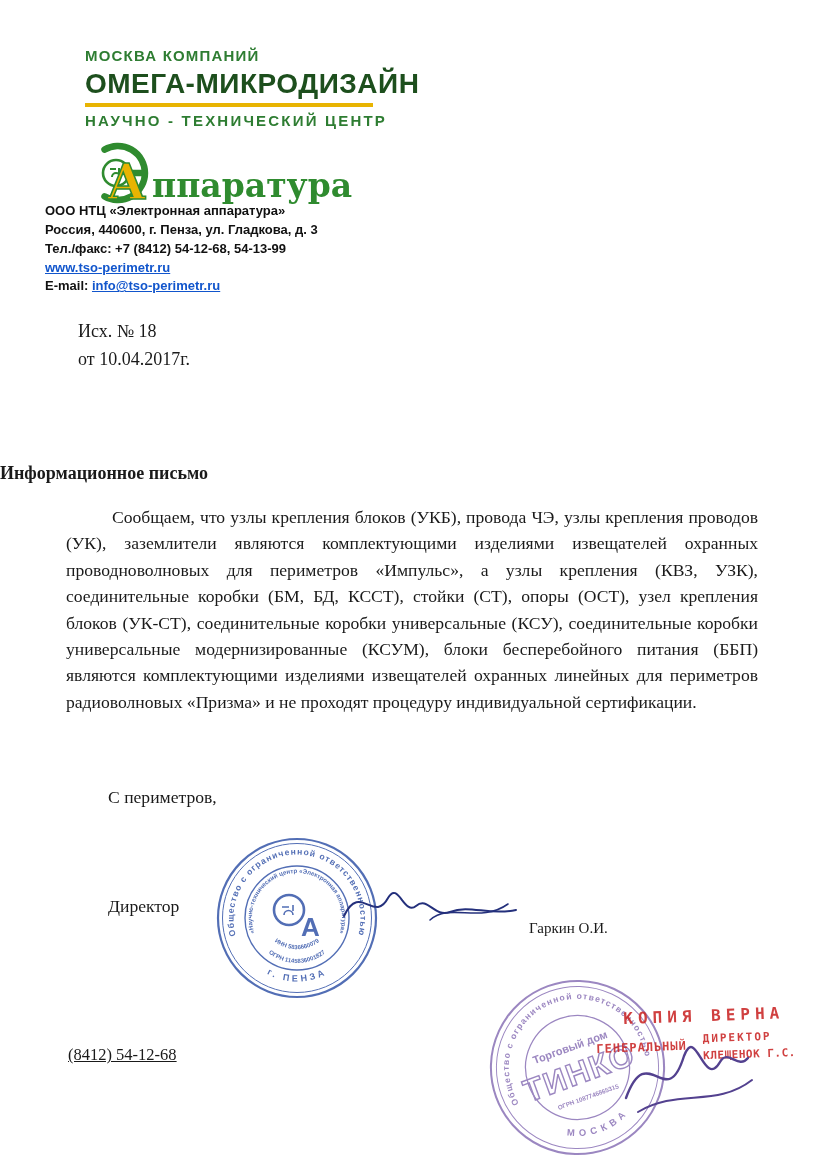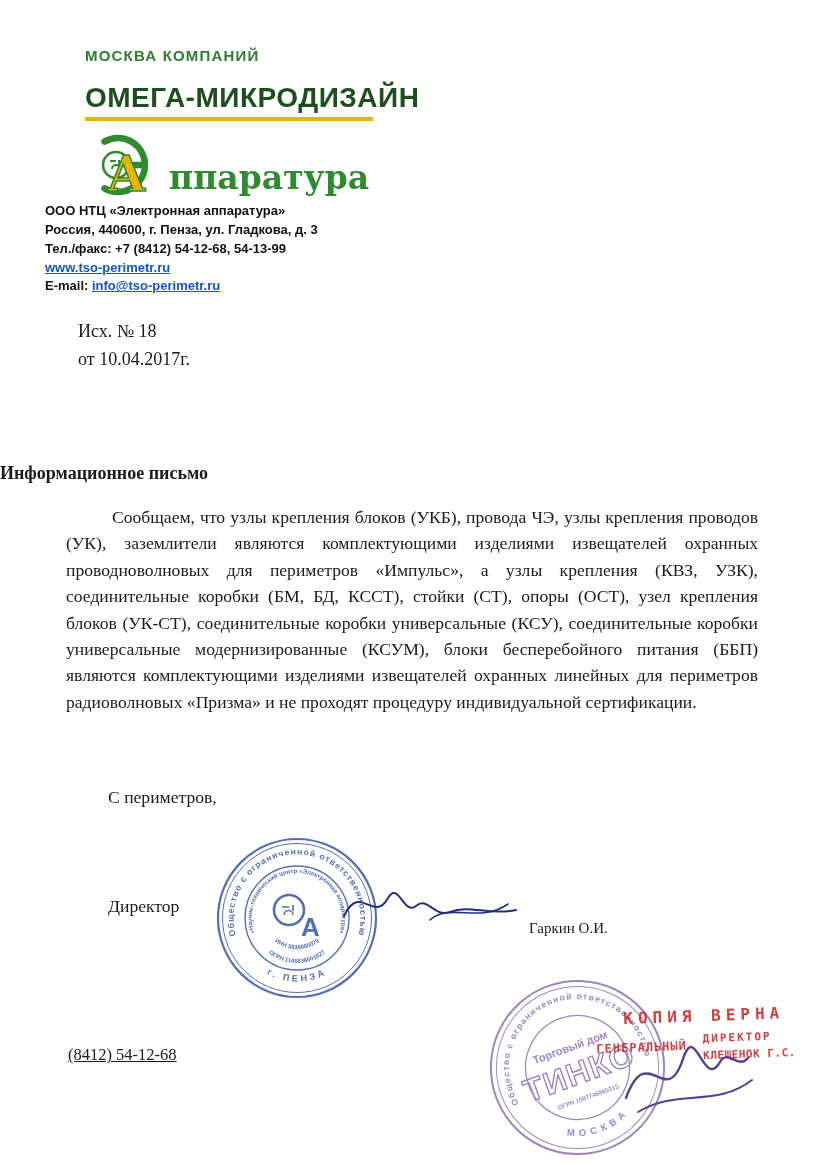--- a/index.html
+++ b/index.html
@@ -2,28 +2,28 @@
 <html style="--green: #2e7d32; --green-dark: #1d4f1d; --logo-green: #2f8b2f; --gold: #e8b402; --link-blue: #1155cc; --stamp-blue: #2d4fa5; --stamp-purple: #8066b0; --stamp-red: #cb2c2c; --ink-blue: #24307c; --ink-violet: #53418f;"><head>
 <meta charset="utf-8">
 <style>
   html,body{margin:0;padding:0;background:#fff;}
   .page{position:relative;width:823px;height:1165px;background:#fff;overflow:hidden;
         font-family:"Liberation Serif",serif;color:#1a1a1a;}
 
   
   .letterhead{position:absolute;left:85px;top:47px;width:340px;font-family:"Liberation Sans",sans-serif;}
   .group-line{color:var(--green,#2e7d32);font-weight:700;font-size:15px;letter-spacing:1.2px;}
-  .company-name{color:var(--green-dark,#1d4f1d);font-weight:800;font-size:28px;letter-spacing:.5px;margin-top:18px;}
+  .company-name{color:var(--green-dark,#1d4f1d);font-weight:800;font-size:28px;letter-spacing:.5px;margin-top:4px;}
   .gold-rule{height:4px;background:var(--gold,#e8b402);width:288px;margin:3px 0 5px;}
   .center-line{color:var(--green,#2e7d32);font-weight:700;font-size:15px;letter-spacing:2.2px;}
   .logo{position:relative;height:84px;margin-top:7px;font-family:"DejaVu Serif",serif;}
   .logo-line1{position:absolute;left:66px;top:-6px;font-size:33px;font-weight:700;color:var(--logo-green,#2f8b2f);}
   .logo-a{position:absolute;left:22px;top:22px;font-size:48px;font-weight:700;line-height:1;
           color:var(--gold,#e8b402);-webkit-text-stroke:1.5px var(--logo-green,#2f8b2f);}
-  .logo-line2{position:absolute;left:84px;top:30px;font-size:33px;font-weight:700;color:var(--logo-green,#2f8b2f);}
+  .logo-line2{position:absolute;left:67px;top:30px;font-size:33px;font-weight:700;color:var(--logo-green,#2f8b2f);}
   .em-stroke{stroke:var(--logo-green,#2f8b2f);fill:none;}
 
   
   .contacts{position:absolute;left:45px;top:202px;width:390px;text-align:left;
             font-family:Liberation Sans, sans-serif;font-size:13px;font-weight:700;line-height:1.45;color:#111;}
   .link{color:var(--link-blue,#1155cc);text-decoration:underline;cursor:pointer;font-weight:700;}
 
   
   .ref{position:absolute;left:78px;top:318px;font-size:18px;line-height:1.55;}
   .title{position:absolute;left:0;top:463px;width:100%;text-align:left;font-weight:700;font-size:18px;}
@@ -61,20 +61,21 @@
 </style>
 </head>
 <body>
 
 <div class="page">
 
   <header class="letterhead">
     <div class="group-line">МОСКВА КОМПАНИЙ</div>
     <div class="company-name">ОМЕГА-МИКРОДИЗАЙН</div>
     <div class="gold-rule"></div>
+    <div class="center-line">НАУЧНО - ТЕХНИЧЕСКИЙ ЦЕНТР</div>
 
     <div class="logo">
       <svg width="66" height="66" viewBox="0 0 66 66" style="position:absolute;left:0;top:2px;">
         <path class="em-stroke" stroke-width="6.5" stroke-linecap="round" d="M 19.5 11.6 A 27 27 0 1 1 19.5 58.4"></path>
         <path class="em-stroke" stroke-width="6.5" stroke-linecap="round" d="M 58 35 H 44"></path>
         <circle class="em-stroke" stroke-width="2.6" cx="31" cy="35" r="13"></circle>
         <path class="em-stroke" stroke-width="2" d="M 25 31 h 6 M 27 39 a 4 4 0 0 1 8 0 M 34 30 v 5"></path>
       </svg>
       <span class="logo-a">А</span>
       <span class="logo-line2">ппаратура</span>

